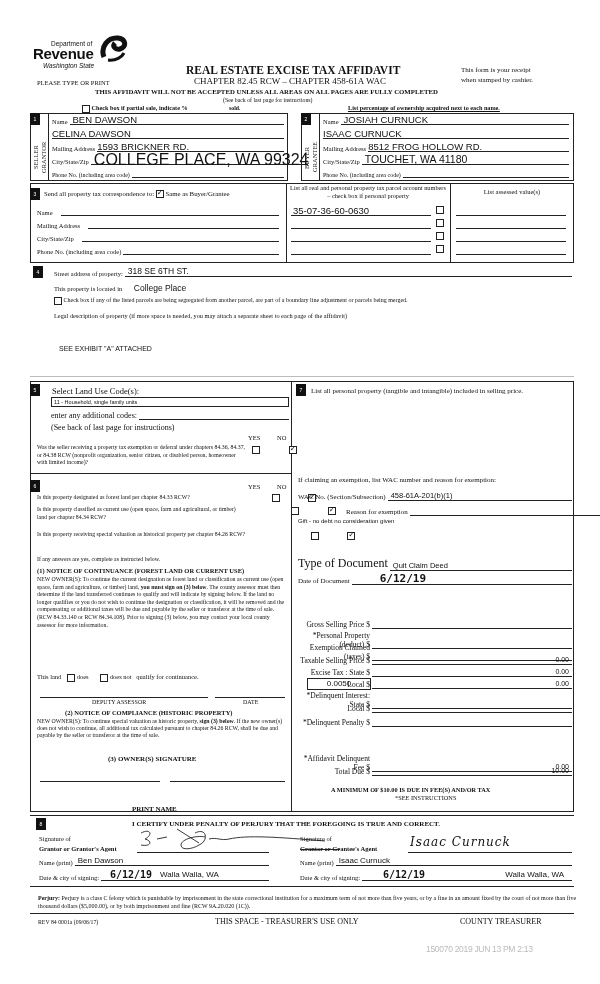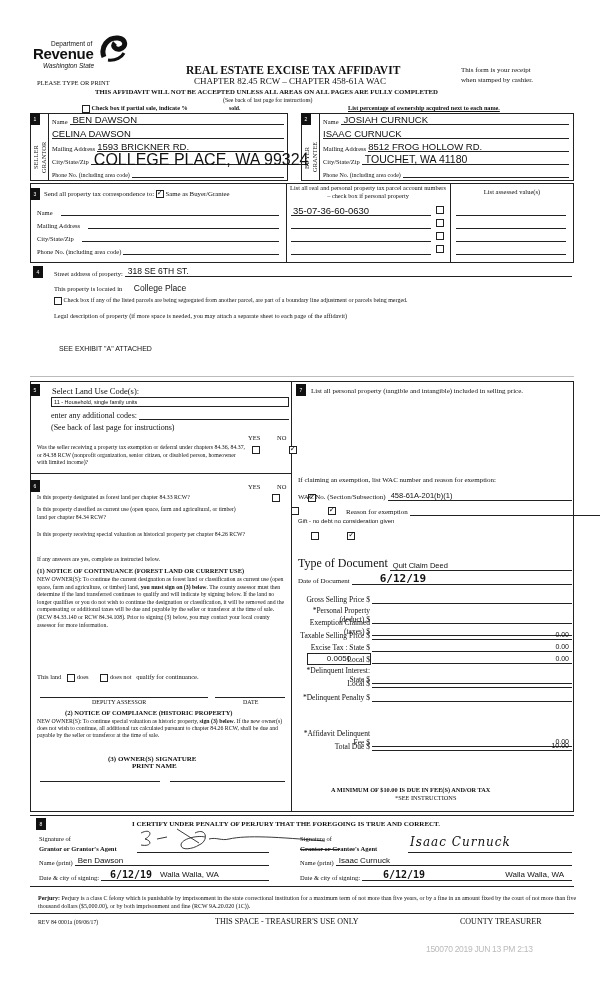--- a/index.html
+++ b/index.html
@@ -233,21 +233,21 @@
 <div style="position:absolute;left:215px;top:697px;width:70px;height:1px;background:#222"></div>
 <div class="abs" style="left:92px;top:699px;font-size:6px;">DEPUTY ASSESSOR</div>
 <div class="abs" style="left:243px;top:699px;font-size:6px;">DATE</div>
 <div class="abs" style="left:65px;top:709px;font-size:6.5px;font-weight:bold;">(2) NOTICE OF COMPLIANCE (HISTORIC PROPERTY)</div>
 <div class="abs" style="left:37px;top:718px;width:252px;font-size:5.8px;line-height:7.2px;">
   <span>NEW OWNER(S): To continue special valuation as historic property, </span><b>sign (3) below</b><span>. If the new owner(s) does not wish to continue, all additional tax calculated pursuant to chapter 84.26 RCW, shall be due and payable by the seller or transferor at the time of sale.</span>
 </div>
 <div class="abs" style="left:108px;top:755px;font-size:7px;font-weight:bold;">(3) OWNER(S) SIGNATURE</div>
 <div style="position:absolute;left:40px;top:781px;width:120px;height:1px;background:#222"></div>
 <div style="position:absolute;left:170px;top:781px;width:115px;height:1px;background:#222"></div>
-<div class="abs" style="left:132px;top:762px;font-size:7px;font-weight:bold;">PRINT NAME</div>
+<div class="abs" style="left:132px;top:805px;font-size:7px;font-weight:bold;">PRINT NAME</div>
 
 
 <div class="num" style="left:296px;top:384px;">7</div>
 <div class="abs" style="left:311px;top:386px;width:260px;font-size:7px;line-height:11px;">List all personal property (tangible and intangible) included in selling price.</div>
 <div class="abs" style="left:298px;top:476px;font-size:7px;">If claiming an exemption, list WAC number and reason for exemption:</div>
 <div class="row" style="left:298px;top:490px;width:274px;">
   <span class="l" style="font-size:7px">WAC No. (Section/Subsection)</span>
   <span class="v fill" style="font-size:7.5px">458-61A-201(b)(1)</span>
 </div>
 <div class="row" style="left:298px;top:505px;width:274px;margin-left:48px;">
@@ -257,21 +257,21 @@
 <div class="abs sans" style="left:298px;top:518px;font-size:6px;">Gift - no debt no consideration given</div>
 <div class="row" style="left:298px;top:556px;width:274px;">
   <span class="l" style="font-size:12px">Type of Document</span>
   <span class="v fill" style="font-size:7.5px">Quit Claim Deed</span>
 </div>
 <div class="row" style="left:298px;top:572px;width:274px;">
   <span class="l" style="font-size:7px">Date of Document</span>
   <span class="v" style="font-family:'DejaVu Sans Mono',monospace;font-size:11px;font-weight:bold;padding-left:28px;height:13px;line-height:13px">6/12/19</span>
 </div>
 
-<div class="abs" style="left:296px;top:594px;width:276px;height:185px;">
+<div class="abs" style="left:296px;top:619px;width:276px;height:185px;">
   <div class="tax" style="top:0;width:276px">
       <span class="tl" style="flex:1">Gross Selling Price $</span>
       <span class="tv"></span>
     </div>
   <div class="tax" style="top:12px;width:276px">
       <span class="tl" style="flex:1">*Personal Property (deduct) $</span>
       <span class="tv"></span>
     </div>
   <div class="tax" style="top:24px;width:276px">
       <span class="tl" style="flex:1">Exemption Claimed (taxes) $</span>

